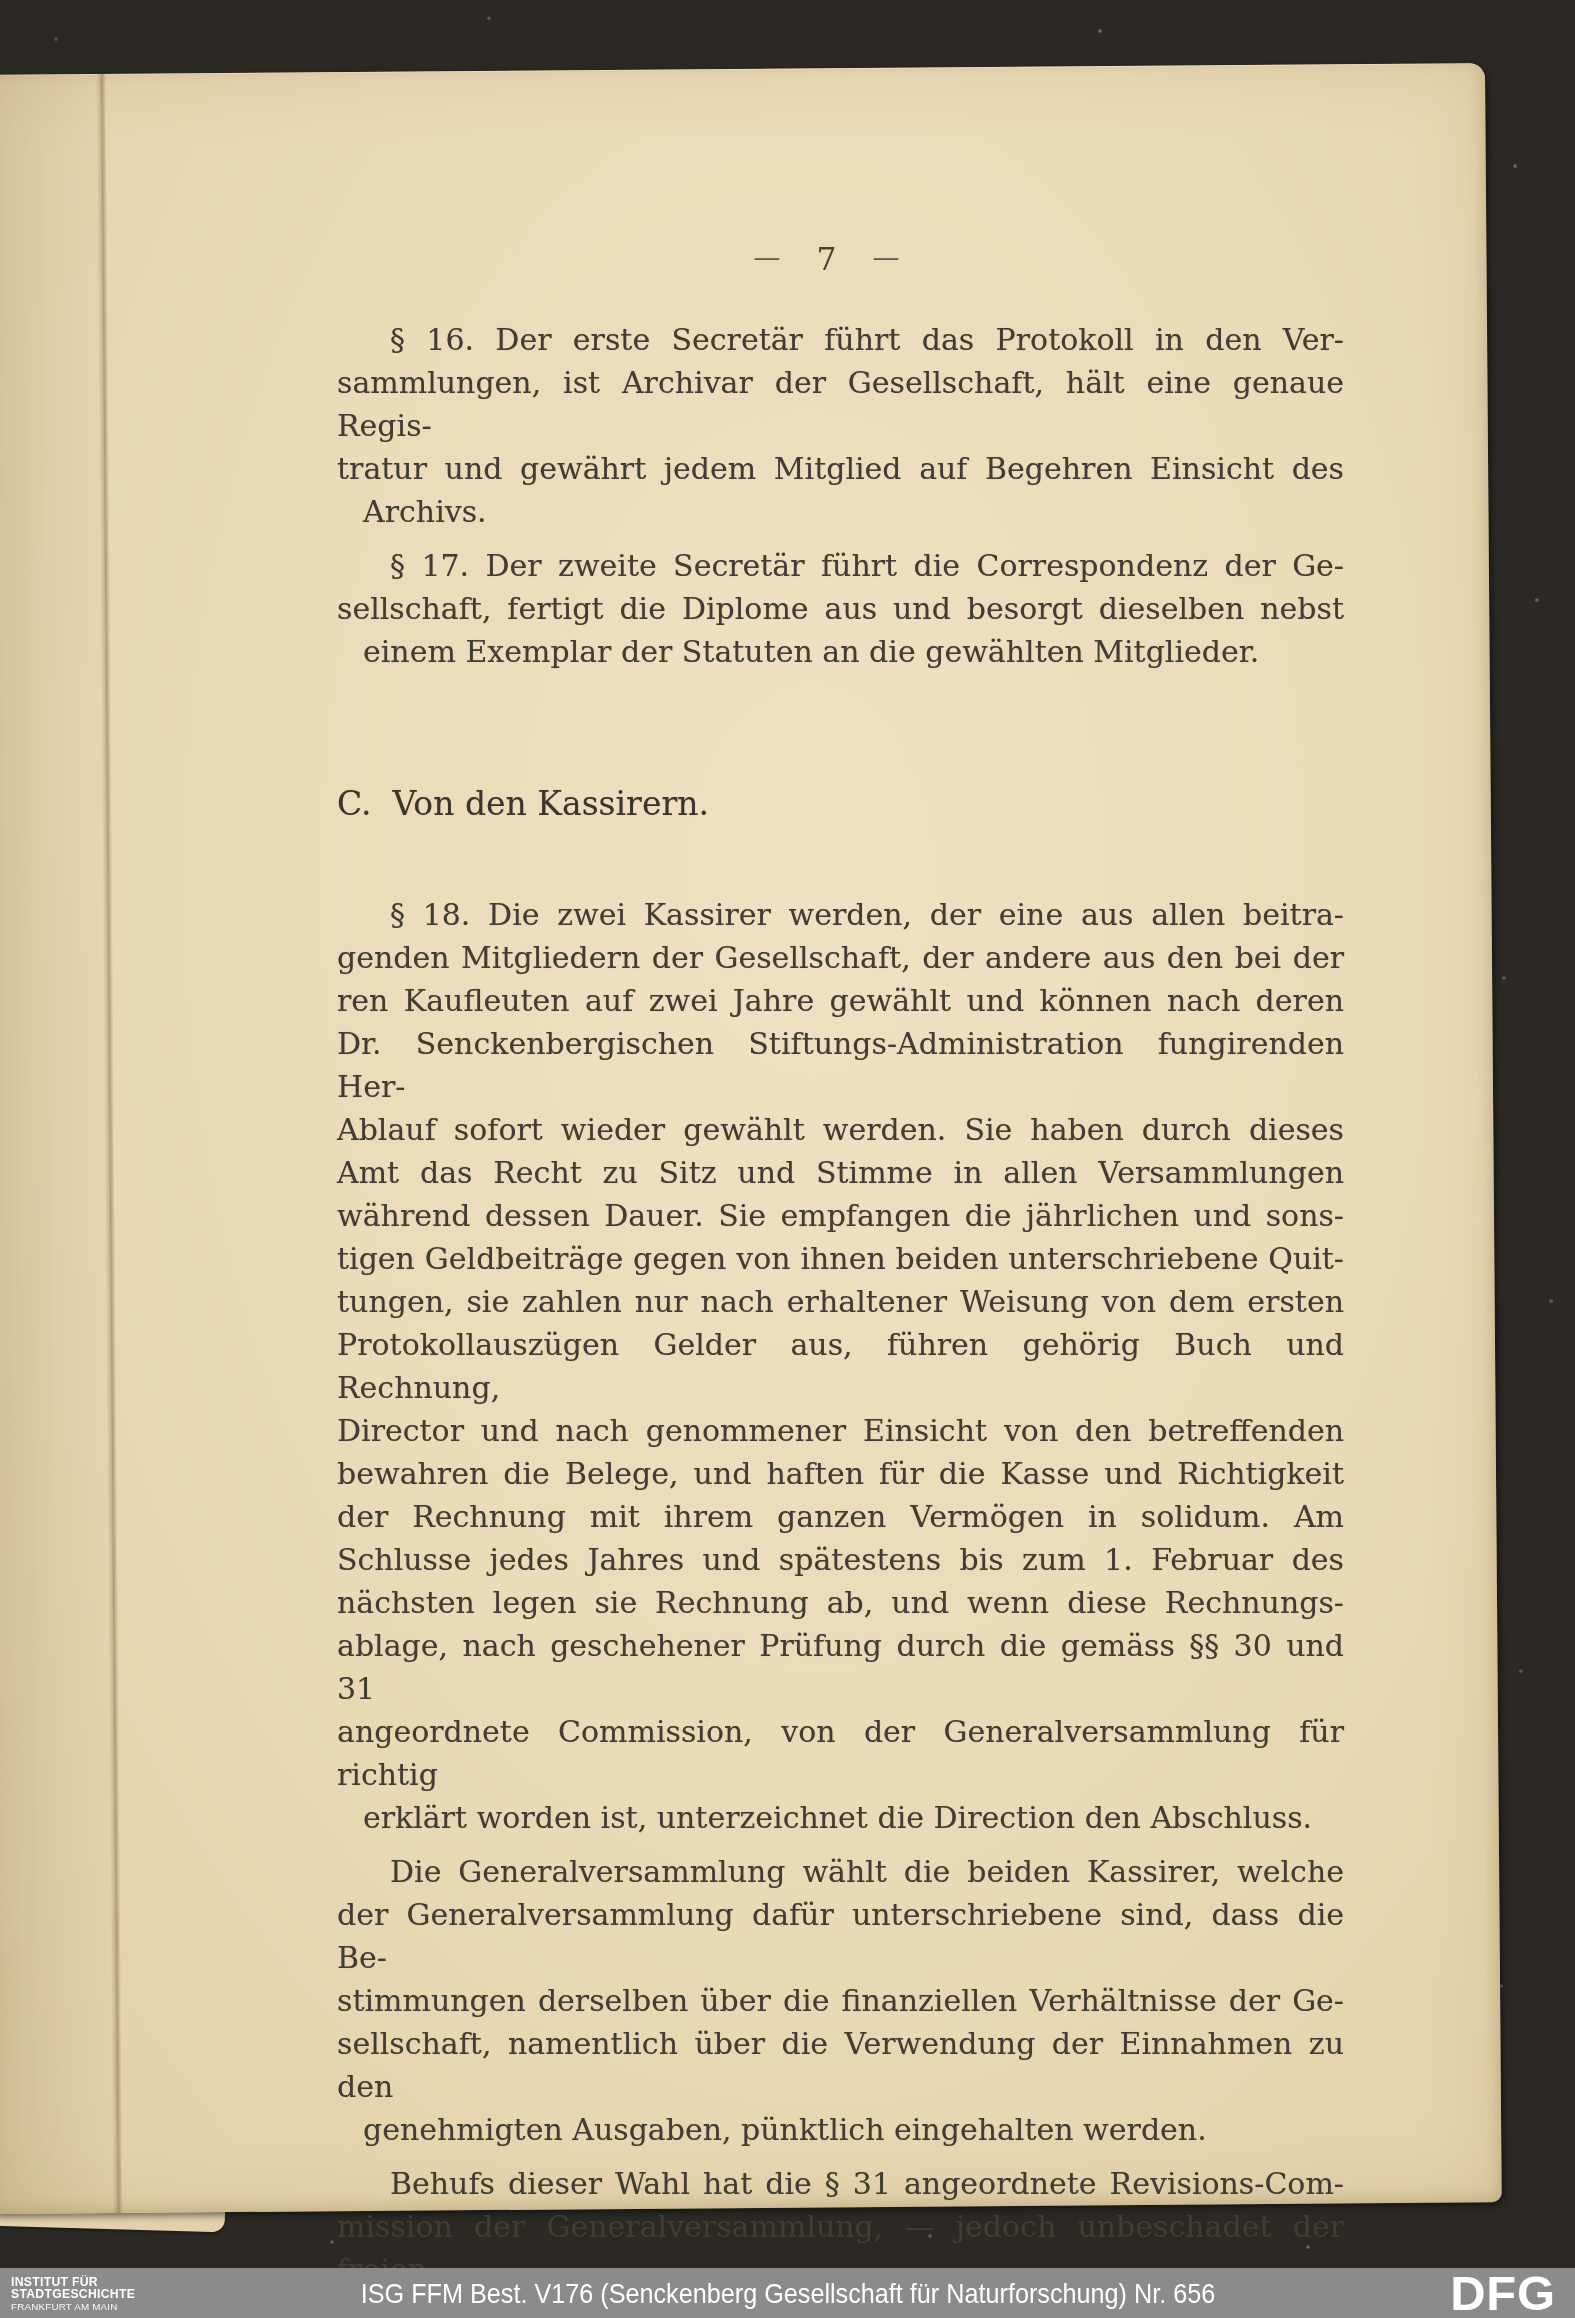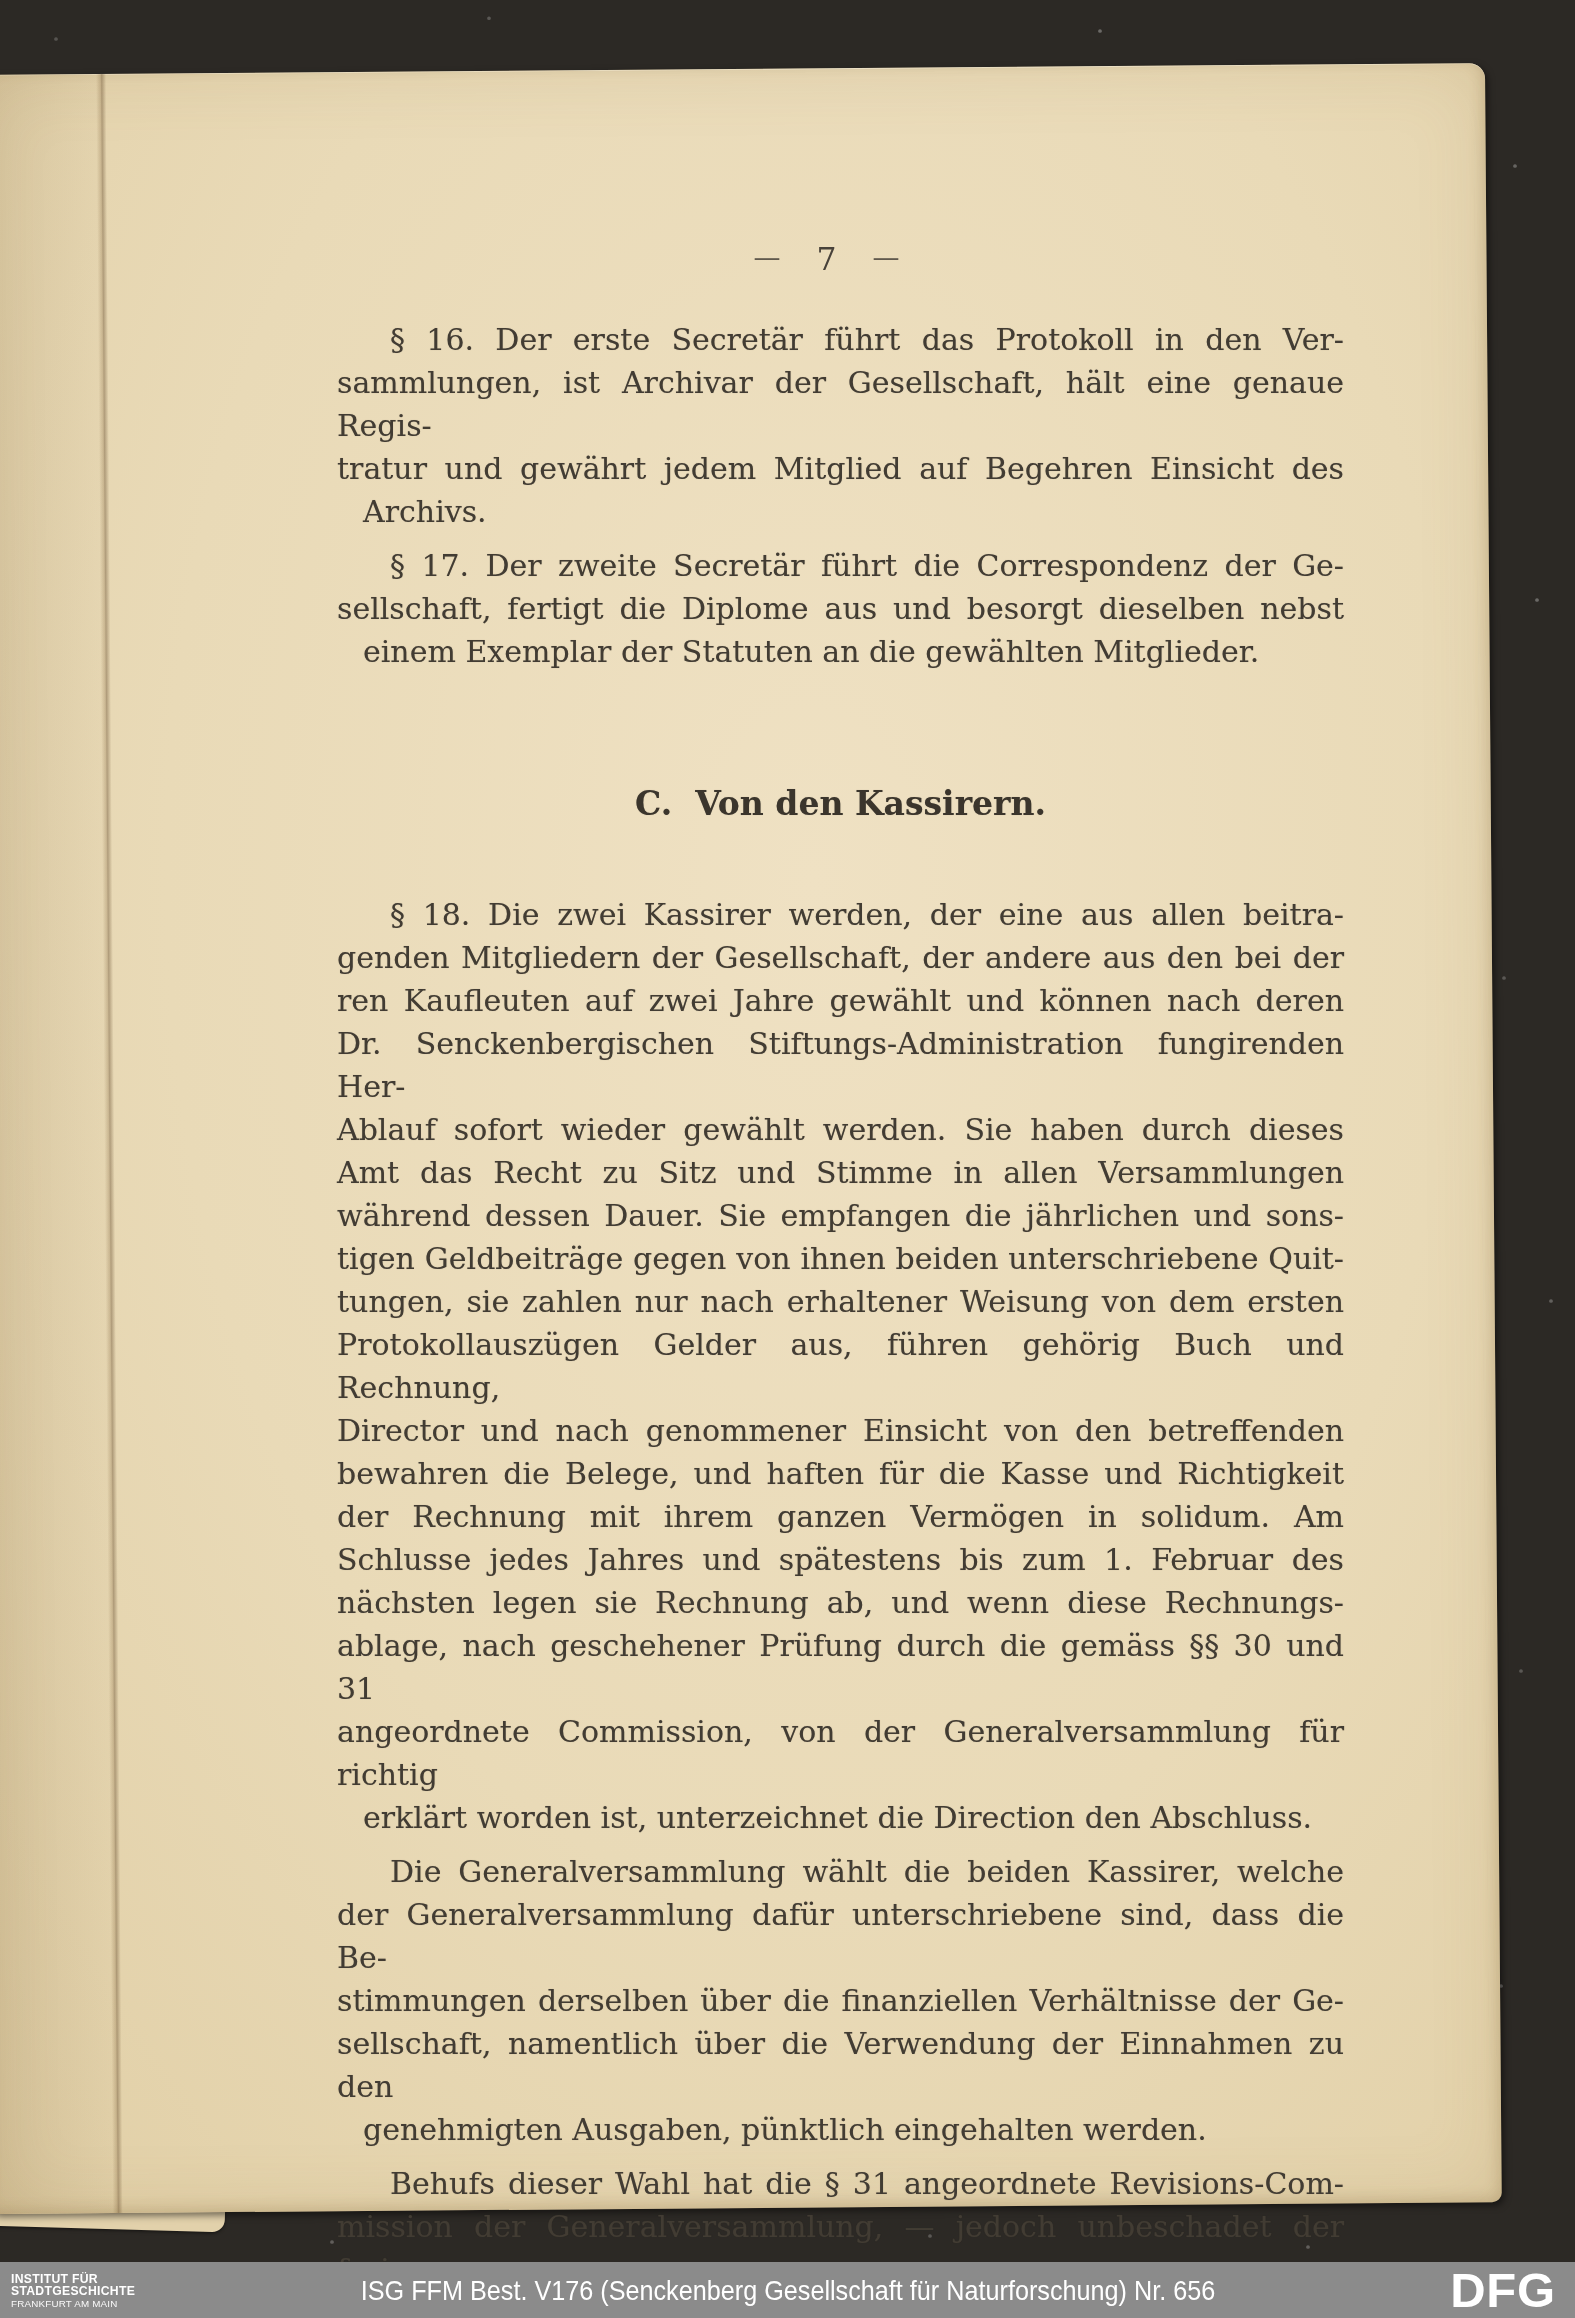--- a/index.html
+++ b/index.html
@@ -63,26 +63,26 @@
   .text-block{
     position:absolute;left:337px;top:318px;width:1007px;
     font-size:30px;line-height:43px;color:#423c33;
     text-shadow:0 0 0.8px rgba(66,60,51,.35);
   }
   .line{text-align:justify;text-align-last:justify;}
   .line.last{text-align-last:left;margin-left:26px;}
   .line.indent{text-indent:53px;}
   .paragraph{margin:0 0 11px 0;}
   .heading{
-    font-weight:bold;font-size:33px;line-height:43px;text-align:center;
+    font-weight:normal;font-size:33px;line-height:43px;text-align:left;
     margin:109px 0 68px 0;white-space:pre;color:#3b352c;
   }
   
   .footer{
-    position:absolute;left:0;bottom:0;width:1575px;height:57px;
+    position:absolute;left:0;bottom:0;width:1575px;height:51px;
     background:#8b8b8b;color:#ffffff;
   }
   .inst{
     position:absolute;left:11px;top:50%;transform:translateY(-50%);
     font-family:"Liberation Sans",sans-serif;
   }
   .inst-l1,.inst-l2{font-size:12.2px;font-weight:bold;letter-spacing:0.3px;line-height:12.6px;}
   .inst-l3{font-size:9.8px;line-height:11.8px;letter-spacing:0.2px;opacity:.95;}
   .caption{
     position:absolute;left:50%;top:50%;

